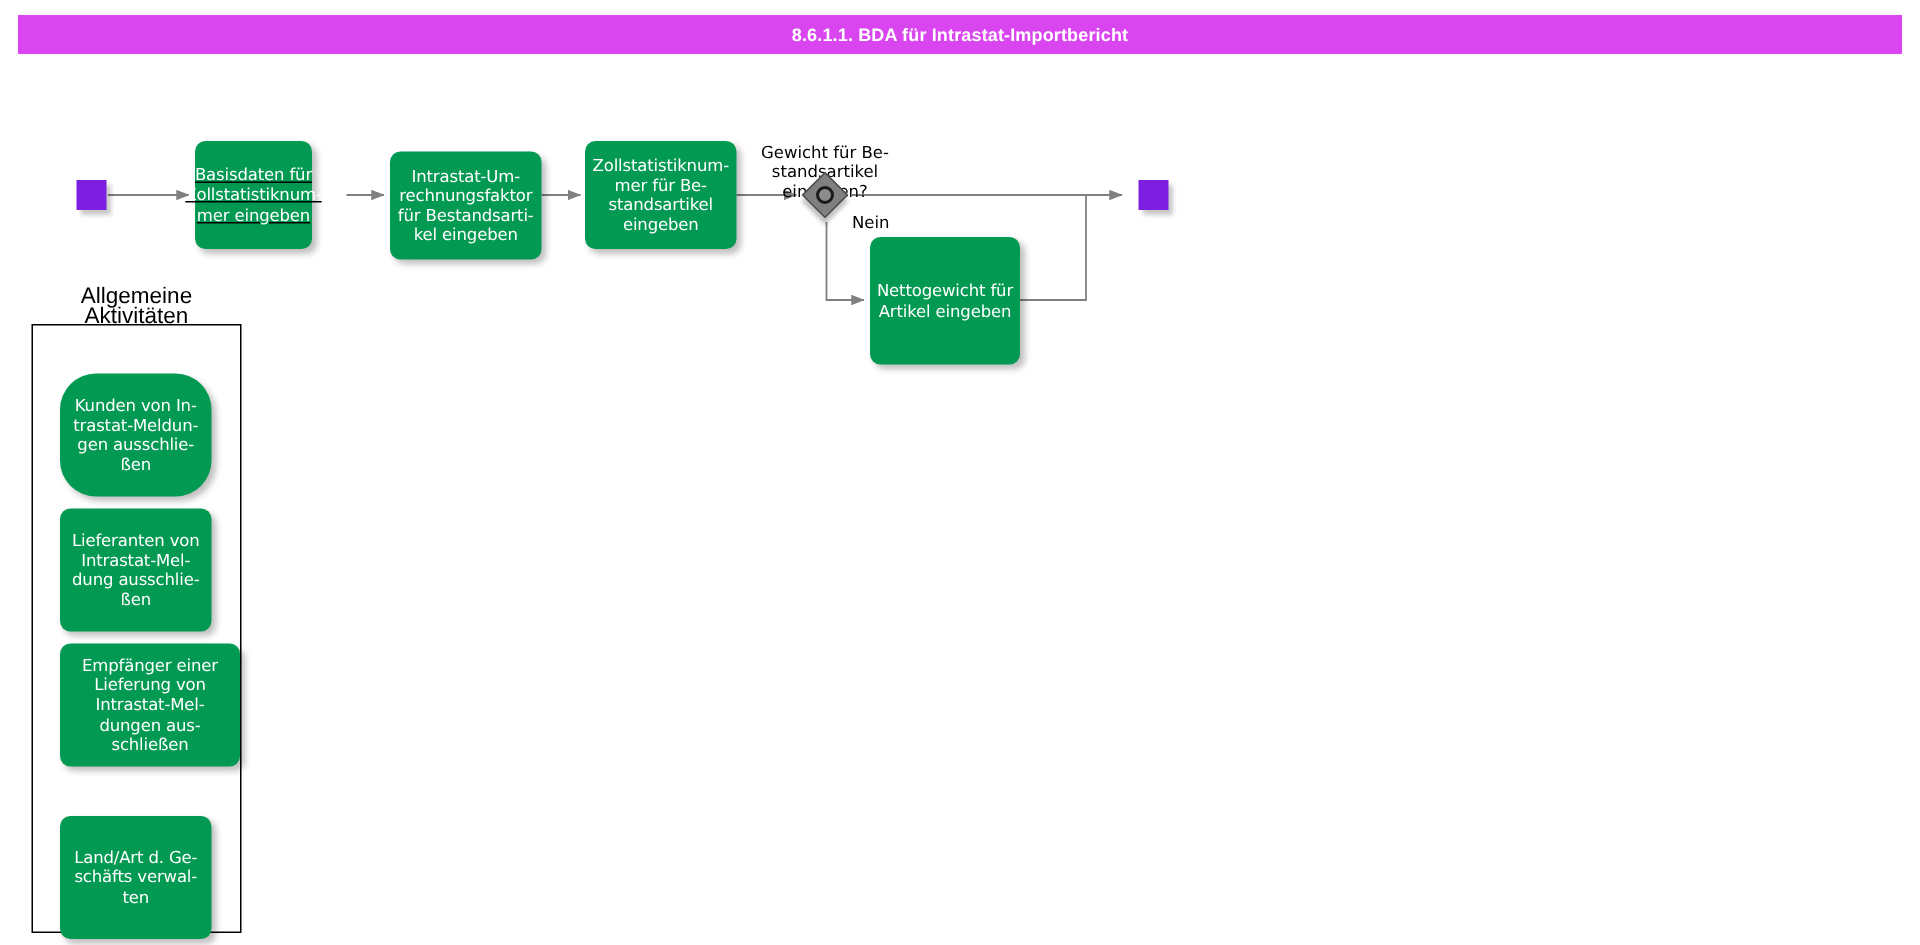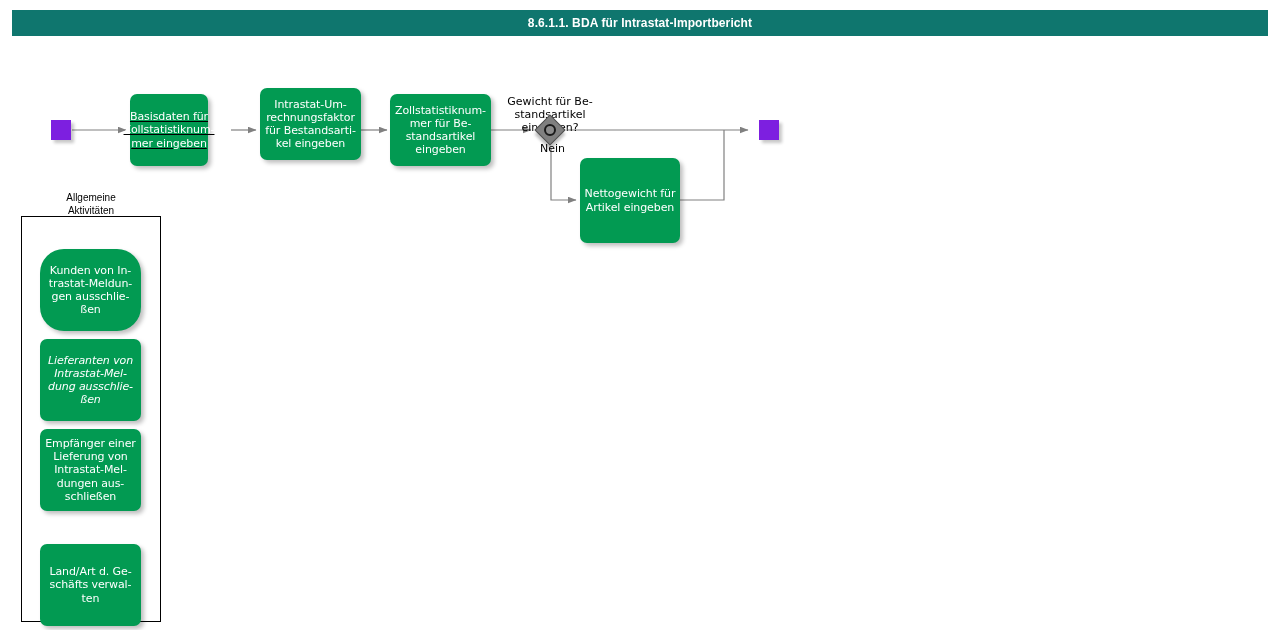--- a/index.html
+++ b/index.html
@@ -17,21 +17,21 @@
     -webkit-font-smoothing: none;
   }
 
   
   #title-bar {
     position: absolute;
     left: 12px;
     top: 10px;
     width: 1256px;
     height: 26px;
-    background: #0f766e;
+    background: #d946ef;
     box-sizing: border-box;
     display: flex;
     align-items: center;
     justify-content: center;
   }
   #title-bar .title-text {
     color: #ffffff;
     font-size: 12px;
     font-weight: bold;
     font-family: "Liberation Sans", sans-serif;
@@ -144,21 +144,21 @@
     box-sizing: border-box;
   }
   #general-activities-title {
     position: absolute;
     left: 21px;
     top: 191px;
     width: 140px;
     height: 26px;
     overflow: hidden;
     text-align: center;
-    font-size: 10px;
+    font-size: 15px;
     line-height: 13px;
     color: #000000;
     font-family: "Liberation Sans", sans-serif;
     white-space: pre-line;
   }
 </style>
 </head>
 <body>
 
 <div id="title-bar">
@@ -192,21 +192,21 @@
   </svg>
 
   <div class="terminal-node" style="left:51px; top:120px;"></div>
 
   <div class="activity-box" style="left:130px; top:94px; width:78px; height:72px;text-decoration:underline;">
     <span class="activity-label">Basisdaten für
 Zollstatistiknum-
 mer eingeben</span>
   </div>
 
-  <div class="activity-box" style="left:260px; top:88px; width:101px; height:72px;">
+  <div class="activity-box" style="left:260px; top:101px; width:101px; height:72px;">
     <span class="activity-label">Intrastat-Um-
 rechnungsfaktor
 für Bestandsarti-
 kel eingeben</span>
   </div>
 
   <div class="activity-box" style="left:390px; top:94px; width:101px; height:72px;">
     <span class="activity-label">Zollstatistiknum-
 mer für Be-
 standsartikel
@@ -215,49 +215,49 @@
 
   <div class="flow-text" style="left:490px; top:66px; width:120px;">Gewicht für Be-
 standsartikel
 eingeben?</div>
 
   <div id="gateway-weight">
     <div class="gw-diamond"></div>
     <div class="gw-ring"></div>
   </div>
 
-  <div class="flow-text" style="left:540px; top:113px; width:36px; text-align:left;">Nein</div>
+  <div class="flow-text" style="left:557px; top:113px; width:36px; text-align:right;">Nein</div>
 
   <div class="activity-box" style="left:580px; top:158px; width:100px; height:85px;">
     <span class="activity-label">Nettogewicht für
 Artikel eingeben</span>
   </div>
 
   <div class="terminal-node" style="left:759px; top:120px;"></div>
 
   <div id="general-activities-title">Allgemeine
 Aktivitäten</div>
 
   <div id="general-activities-group"></div>
 
   <div class="activity-box" style="left:40px; top:249px; width:101px; height:82px;border-radius:24px;">
     <span class="activity-label">Kunden von In-
 trastat-Meldun-
 gen ausschlie-
 ßen</span>
   </div>
 
-  <div class="activity-box" style="left:40px; top:339px; width:101px; height:82px;font-style:italic;">
+  <div class="activity-box" style="left:40px; top:339px; width:101px; height:82px;">
     <span class="activity-label">Lieferanten von
 Intrastat-Mel-
 dung ausschlie-
 ßen</span>
   </div>
 
-  <div class="activity-box" style="left:40px; top:429px; width:101px; height:82px;">
+  <div class="activity-box" style="left:40px; top:429px; width:120px; height:82px;">
     <span class="activity-label">Empfänger einer
 Lieferung von
 Intrastat-Mel-
 dungen aus-
 schließen</span>
   </div>
 
   <div class="activity-box" style="left:40px; top:519px; width:101px; height:82px;margin-top:25px;">
     <span class="activity-label">Land/Art d. Ge-
 schäfts verwal-

